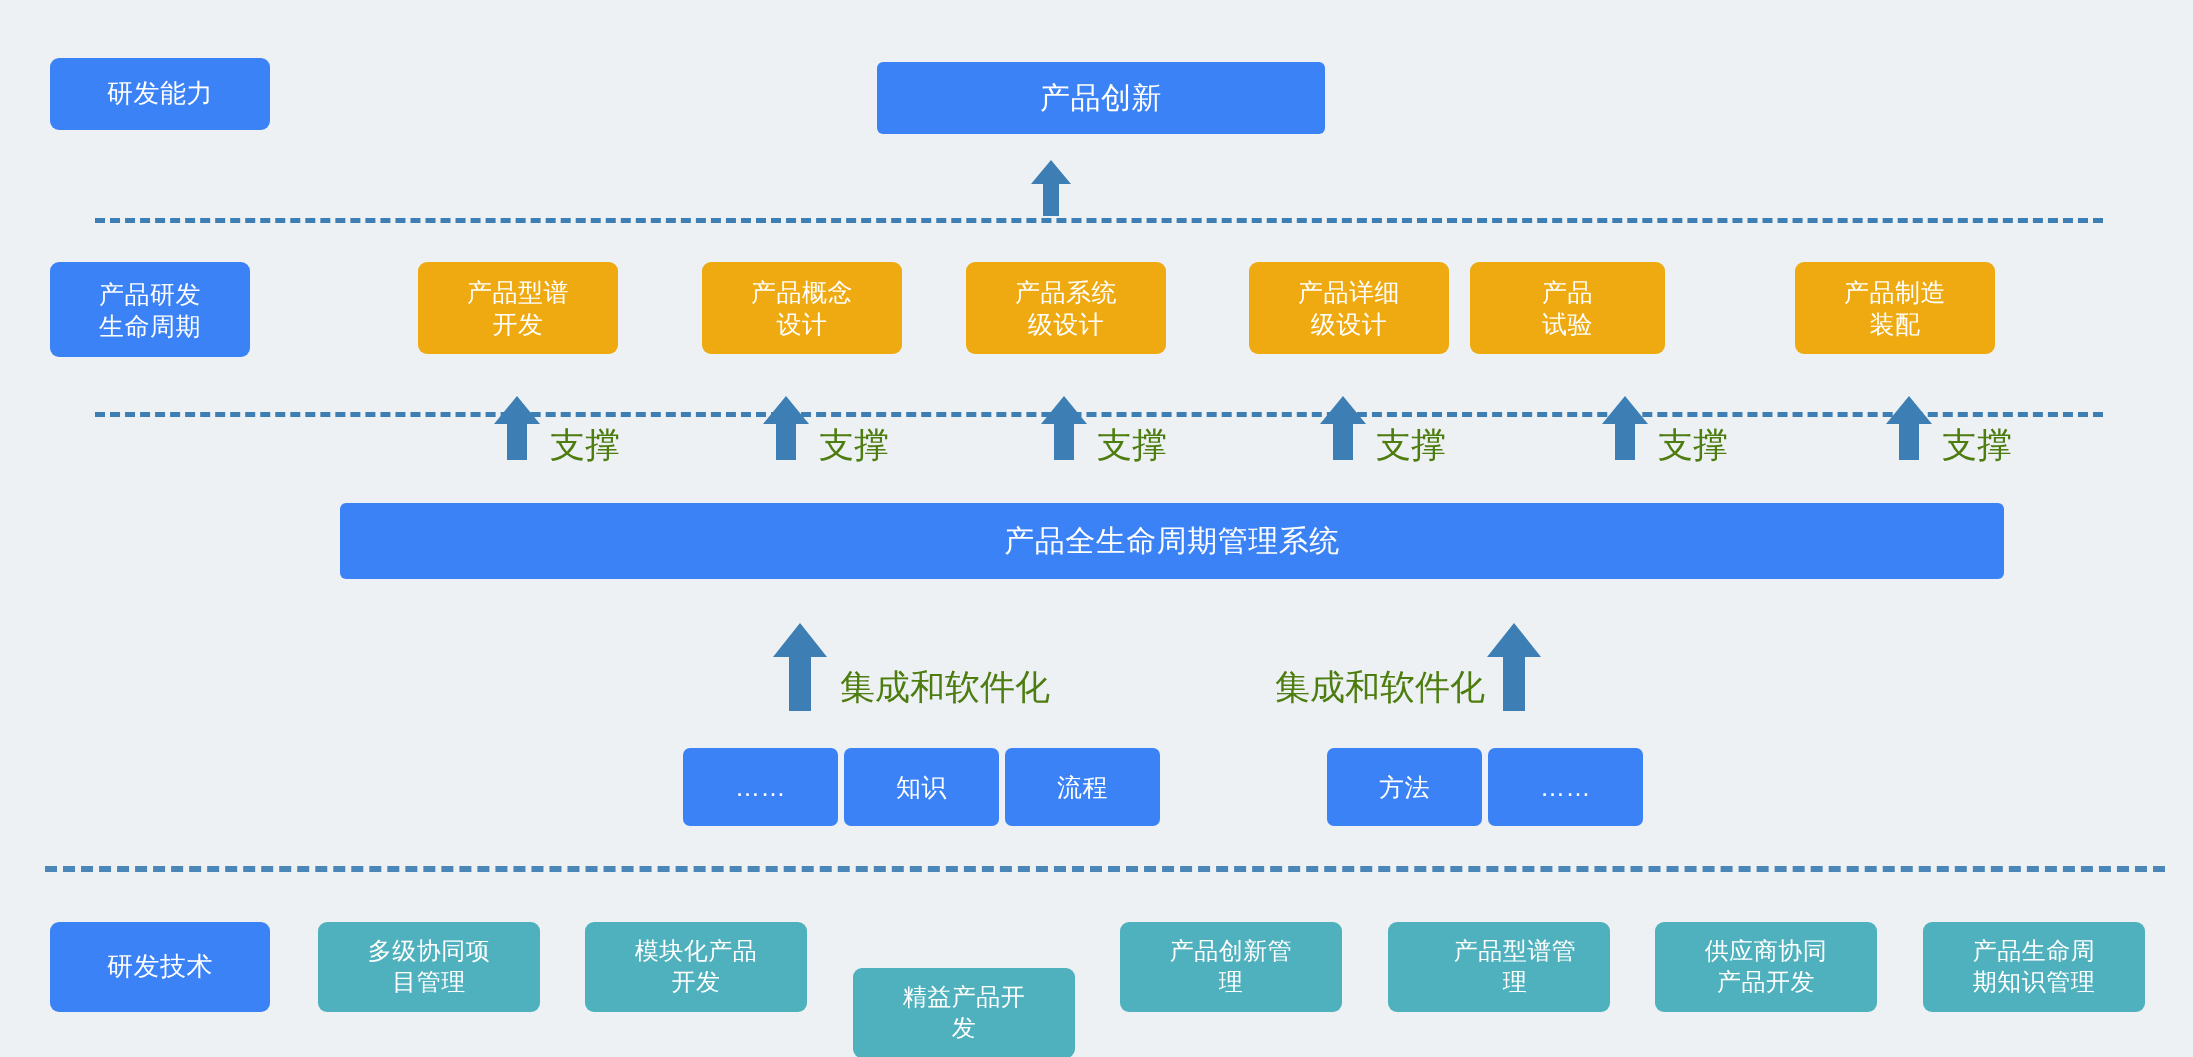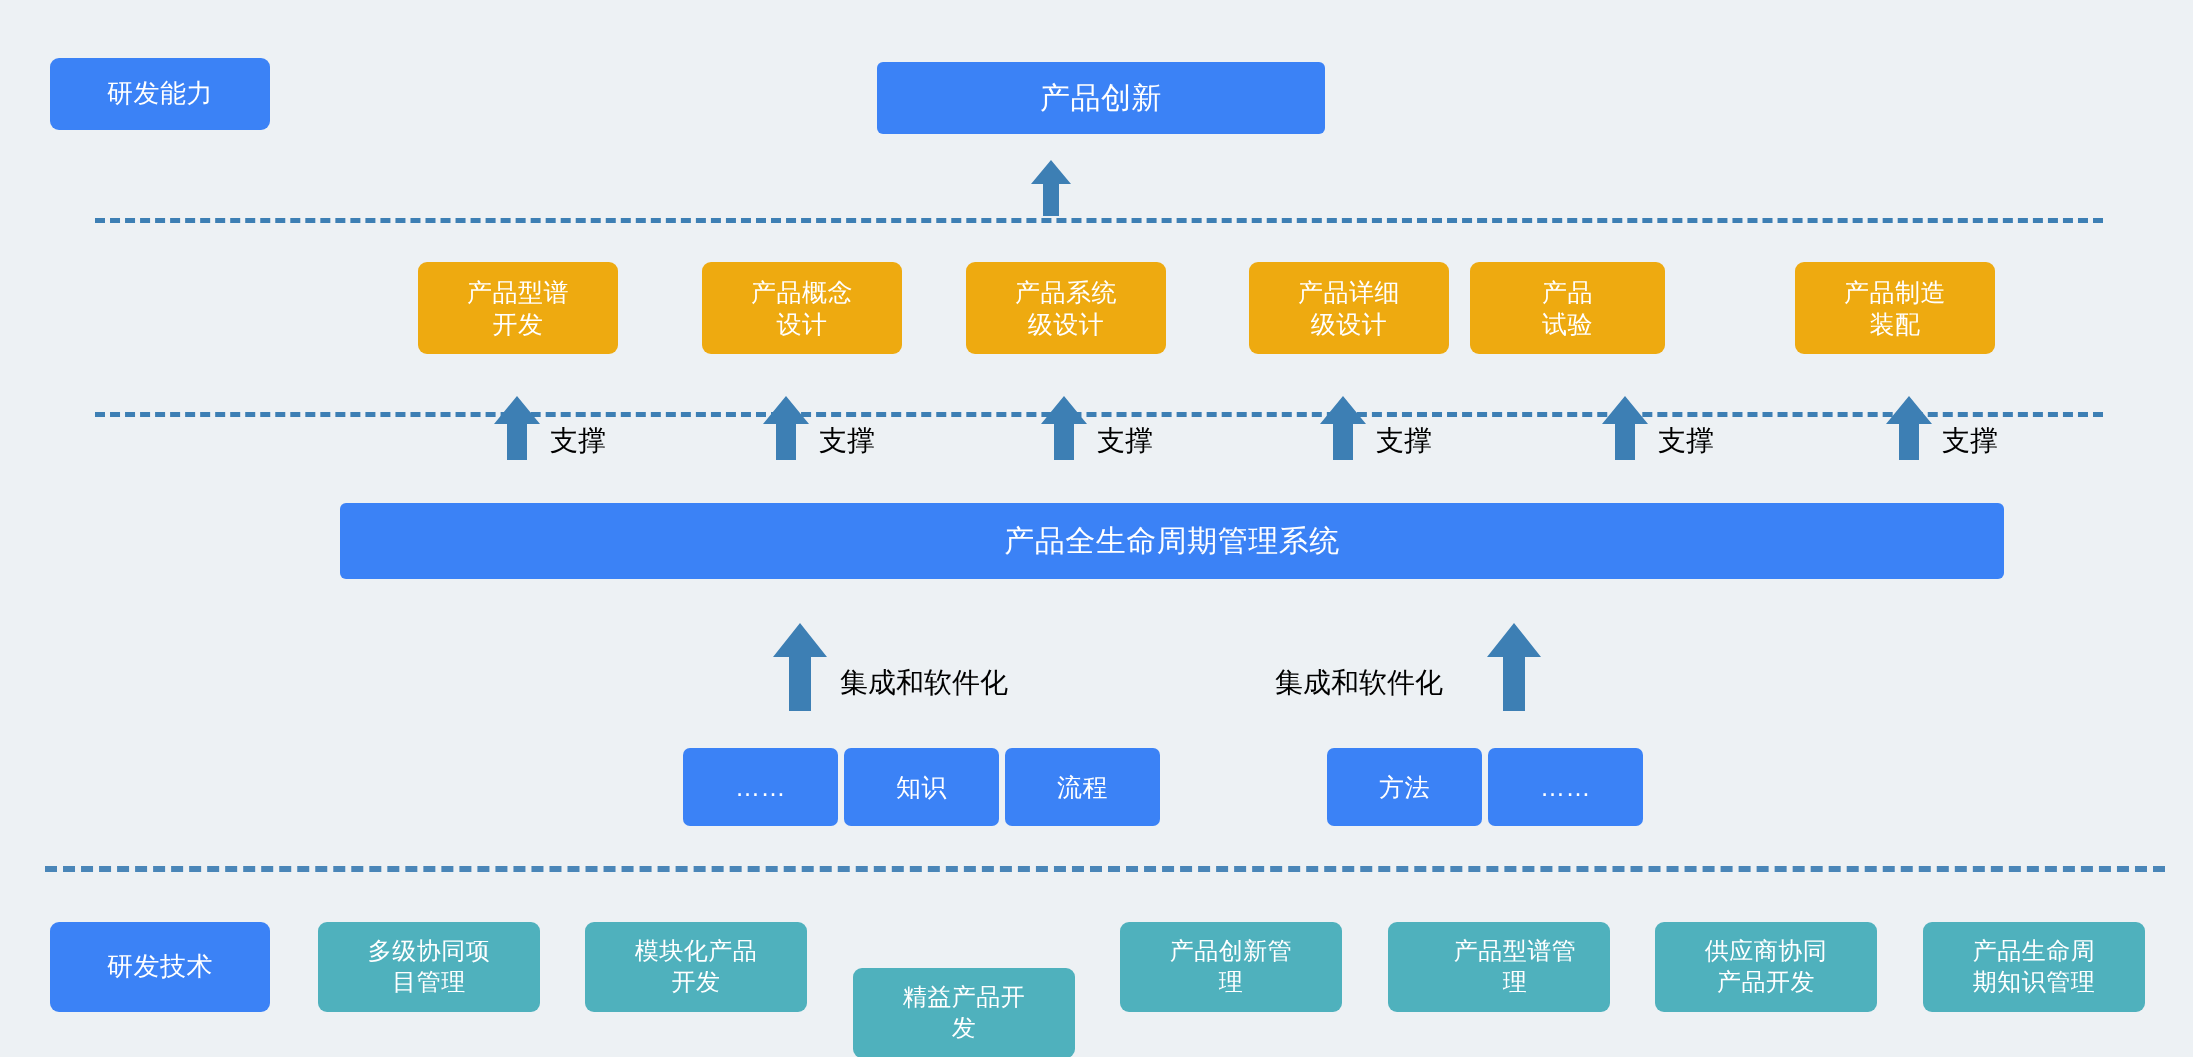--- a/index.html
+++ b/index.html
@@ -81,42 +81,44 @@
 
   
   .arrow {
     position: absolute;
   }
   .arrow svg { display: block; }
 
   
   .anno {
     position: absolute;
-    color: #000000;
-    font-size: 28px;
+    color: #4d7c0f;
+    font-size: 35px;
     white-space: nowrap;
   }
 </style>
 </head>
 <body>
 
 <div id="stage">
 
   <div class="box blue rowlabel" style="left:50px; top:58px; width:220px; height:72px;">研发能力</div>
 
   <div class="box blue innovation" style="left:877px; top:62px; width:448px; height:72px;">产品创新</div>
 
   <div class="arrow" style="left:1031px; top:160px;">
     <svg width="40" height="56" viewBox="0 0 40 56">
       <polygon points="20,0 40,24 28,24 28,56 12,56 12,24 0,24" fill="#3d7fb4"></polygon>
     </svg>
   </div>
 
   <div class="dashline" style="left:95px; top:218px; width:2008px;"></div>
 
+  <div class="box blue rowlabel" style="left:50px; top:262px; width:200px; height:95px; font-size:25px;">产品研发
+生命周期</div>
 
   <div class="box gold stagebox" style="left:418px; top:262px; width:200px; height:92px;">产品型谱
 开发</div>
   <div class="box gold stagebox" style="left:702px; top:262px; width:200px; height:92px;">产品概念
 设计</div>
   <div class="box gold stagebox" style="left:966px; top:262px; width:200px; height:92px;">产品系统
 级设计</div>
   <div class="box gold stagebox" style="left:1249px; top:262px; width:200px; height:92px;">产品详细
 级设计</div>
   <div class="box gold stagebox" style="left:1470px; top:262px; width:195px; height:92px;">产品

